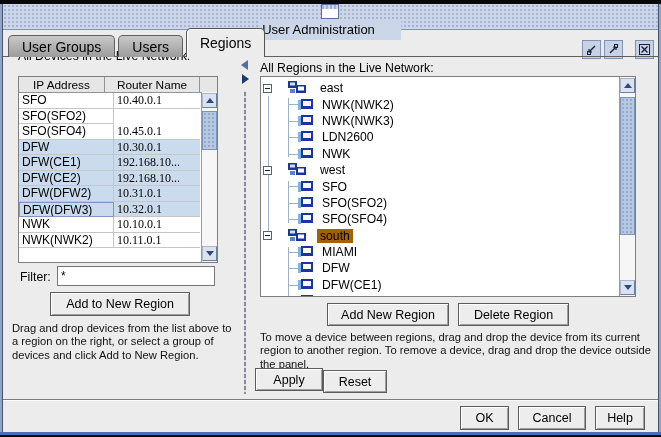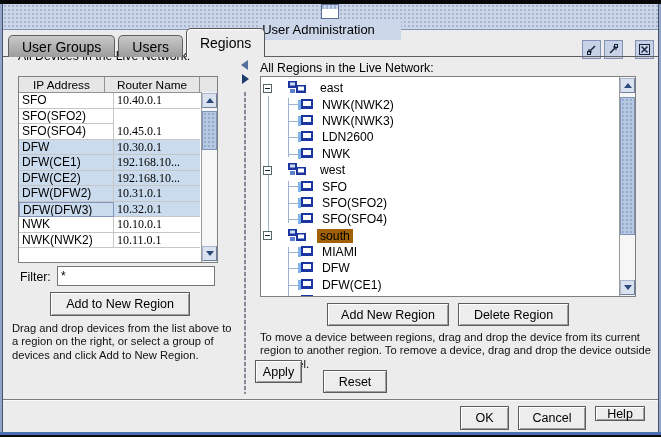--- a/index.html
+++ b/index.html
@@ -371,22 +371,22 @@
       <div class="sb-btn" style="bottom:1px;">
           <span class="tri-down"></span>
         </div>
     </div>
   </div>
 
   <div class="btn" style="left:327px;top:303px;width:122px;height:23px;">Add New Region</div>
   <div class="btn" style="left:458px;top:303px;width:111px;height:23px;">Delete Region</div>
   <div class="hint" style="left:260px;top:331px;width:392px;">To move a device between regions, drag and drop the device from its current region to another region. To remove a device, drag and drop the device outside the panel.</div>
 
-  <div class="btn" style="left:255px;top:360px;width:47px;height:23px;">Apply</div>
+  <div class="btn" style="left:255px;top:368px;width:68px;height:23px;">Apply</div>
   <div class="btn" style="left:323px;top:370px;width:64px;height:23px;">Reset</div>
 
   <div class="sep"></div>
   <div class="sep2"></div>
 
   <div class="btn" style="left:460px;top:406px;width:49px;height:24px;">OK</div>
   <div class="btn" style="left:518px;top:406px;width:68px;height:24px;">Cancel</div>
-  <div class="btn" style="left:595px;top:406px;width:50px;height:15px;">Help</div>
+  <div class="btn" style="left:595px;top:406px;width:50px;height:24px;">Help</div>
 </div>
 
 </body></html>

